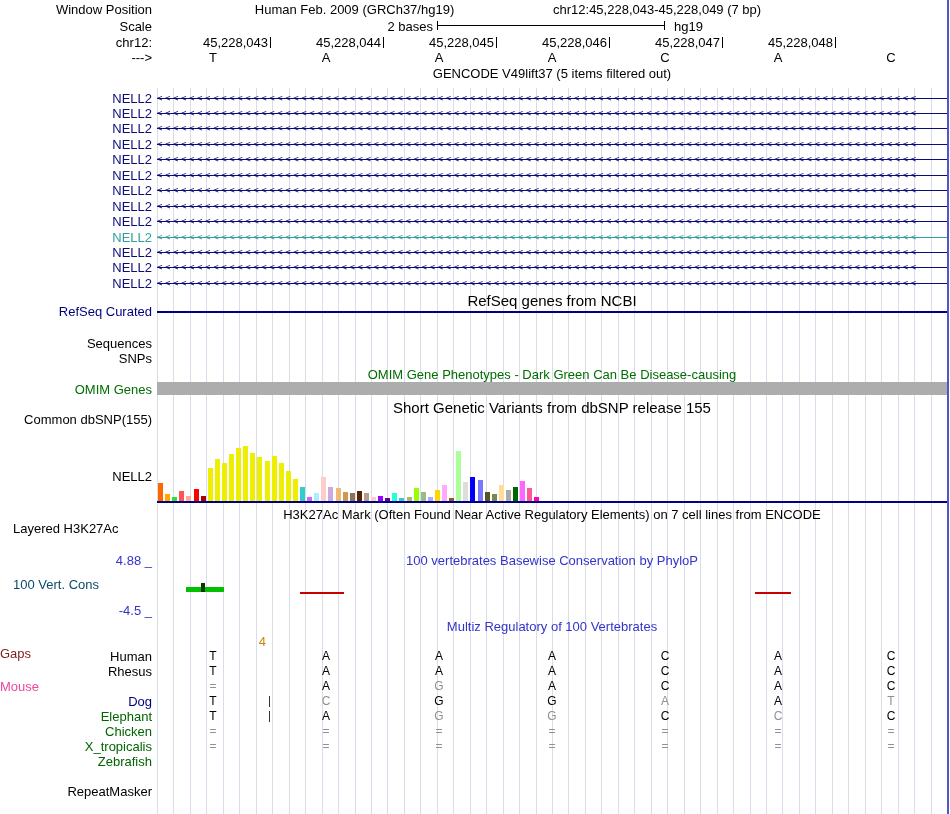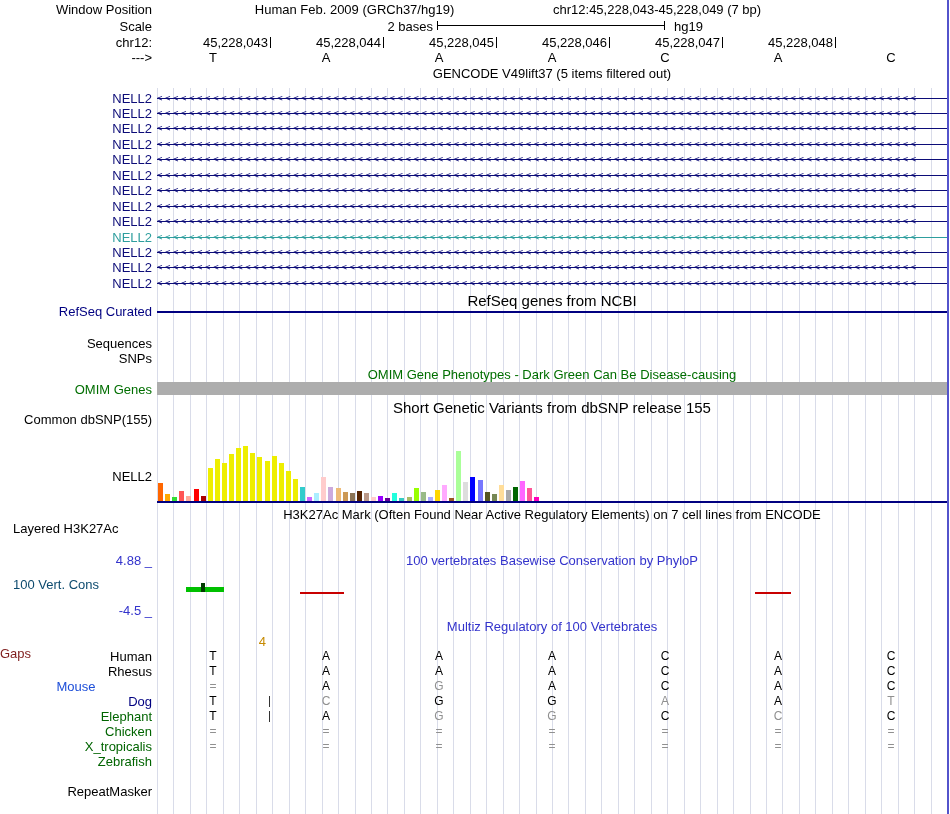--- a/index.html
+++ b/index.html
@@ -230,21 +230,21 @@
     <div class="abs mletter" style="left: 770px; top: 649px; width: 16px; text-align: center; color: rgb(0, 0, 0);">A</div>
     <div class="abs mletter" style="left: 883px; top: 649px; width: 16px; text-align: center; color: rgb(0, 0, 0);">C</div>
     <div class="abs" style="left: 0px; top: 664px; width: 152px; text-align: right; line-height: 15px; color: rgb(0, 0, 0);">Rhesus</div>
     <div class="abs mletter" style="left: 205px; top: 664px; width: 16px; text-align: center; color: rgb(0, 0, 0);">T</div>
     <div class="abs mletter" style="left: 318px; top: 664px; width: 16px; text-align: center; color: rgb(0, 0, 0);">A</div>
     <div class="abs mletter" style="left: 431px; top: 664px; width: 16px; text-align: center; color: rgb(0, 0, 0);">A</div>
     <div class="abs mletter" style="left: 544px; top: 664px; width: 16px; text-align: center; color: rgb(0, 0, 0);">A</div>
     <div class="abs mletter" style="left: 657px; top: 664px; width: 16px; text-align: center; color: rgb(0, 0, 0);">C</div>
     <div class="abs mletter" style="left: 770px; top: 664px; width: 16px; text-align: center; color: rgb(0, 0, 0);">A</div>
     <div class="abs mletter" style="left: 883px; top: 664px; width: 16px; text-align: center; color: rgb(0, 0, 0);">C</div>
-    <div class="abs" style="left: 0px; top: 679px; width: 152px; text-align: center; line-height: 15px; color: #1d4ed8;">Mouse</div>
+    <div class="abs" style="left: 0px; top: 679px; width: 152px; text-align: left; line-height: 15px; color: #ec4899;">Mouse</div>
     <div class="abs mletter" style="left: 205px; top: 679px; width: 16px; text-align: center; color: rgb(144, 144, 144);">=</div>
     <div class="abs mletter" style="left: 318px; top: 679px; width: 16px; text-align: center; color: rgb(0, 0, 0);">A</div>
     <div class="abs mletter" style="left: 431px; top: 679px; width: 16px; text-align: center; color: rgb(144, 144, 144);">G</div>
     <div class="abs mletter" style="left: 544px; top: 679px; width: 16px; text-align: center; color: rgb(0, 0, 0);">A</div>
     <div class="abs mletter" style="left: 657px; top: 679px; width: 16px; text-align: center; color: rgb(0, 0, 0);">C</div>
     <div class="abs mletter" style="left: 770px; top: 679px; width: 16px; text-align: center; color: rgb(0, 0, 0);">A</div>
     <div class="abs mletter" style="left: 883px; top: 679px; width: 16px; text-align: center; color: rgb(0, 0, 0);">C</div>
     <div class="abs" style="left: 0px; top: 694px; width: 152px; text-align: right; line-height: 15px; color: rgb(0, 0, 128);">Dog</div>
     <div class="abs mletter" style="left: 205px; top: 694px; width: 16px; text-align: center; color: rgb(0, 0, 0);">T</div>
     <div class="abs mletter" style="left: 318px; top: 694px; width: 16px; text-align: center; color: rgb(144, 144, 144);">C</div>

